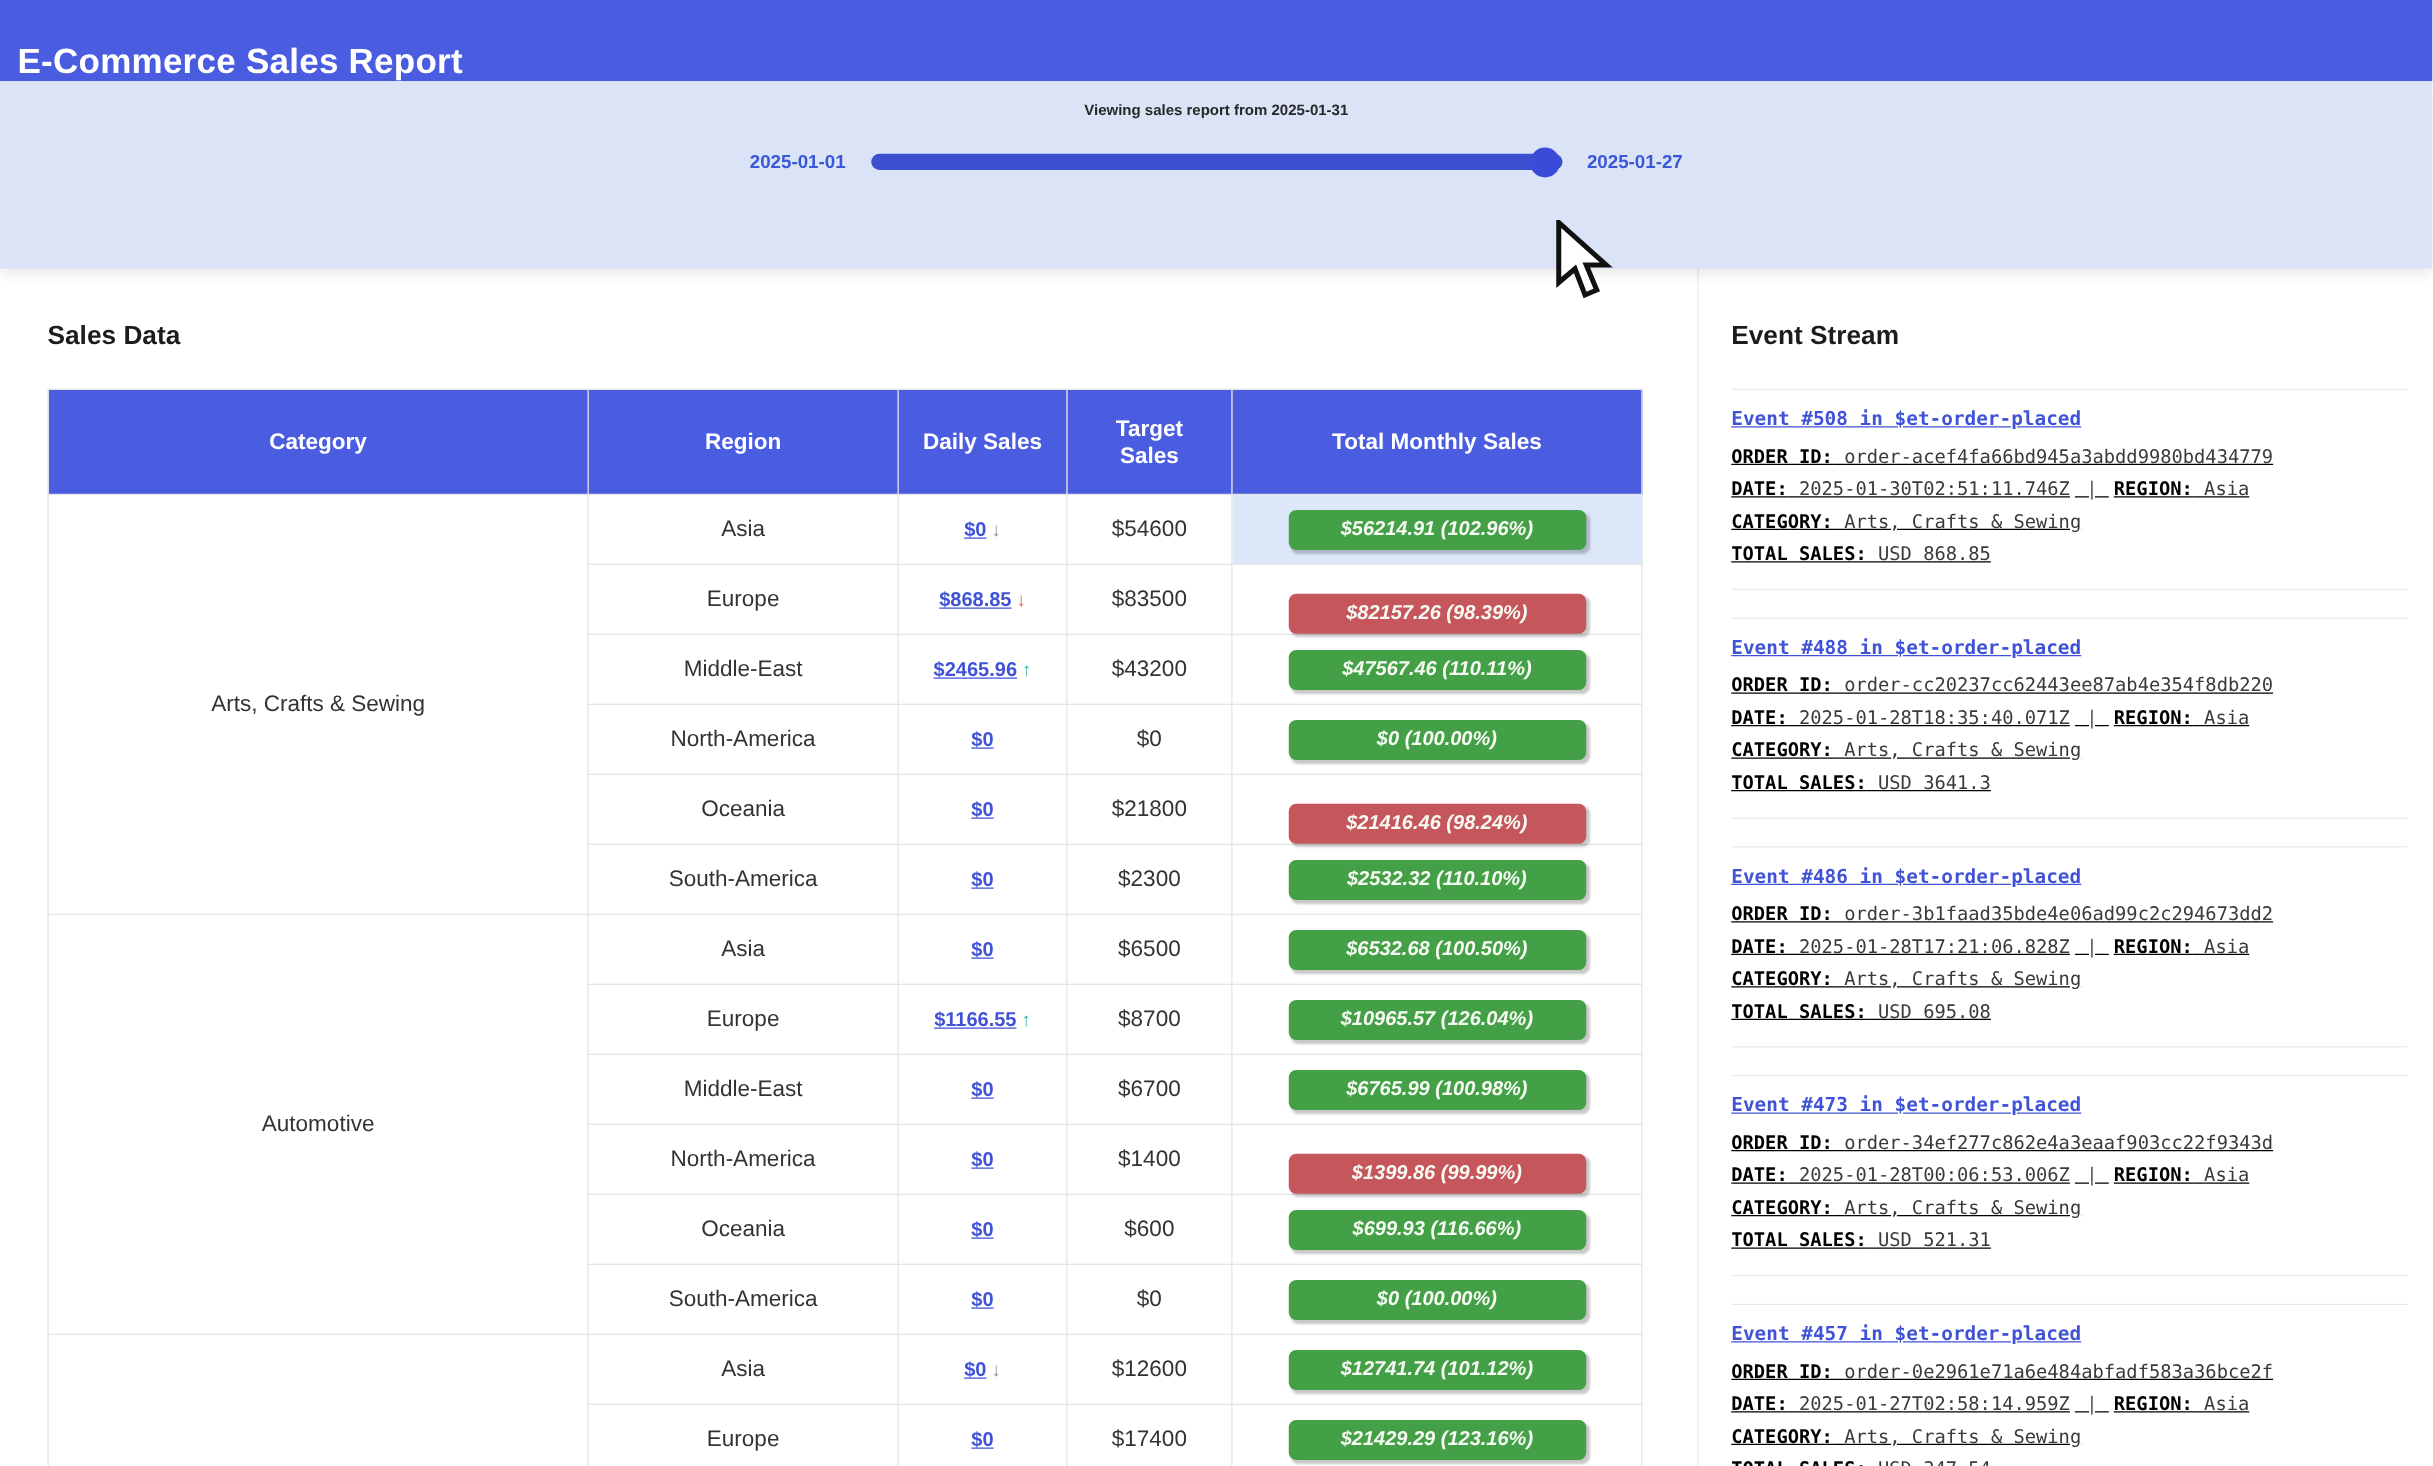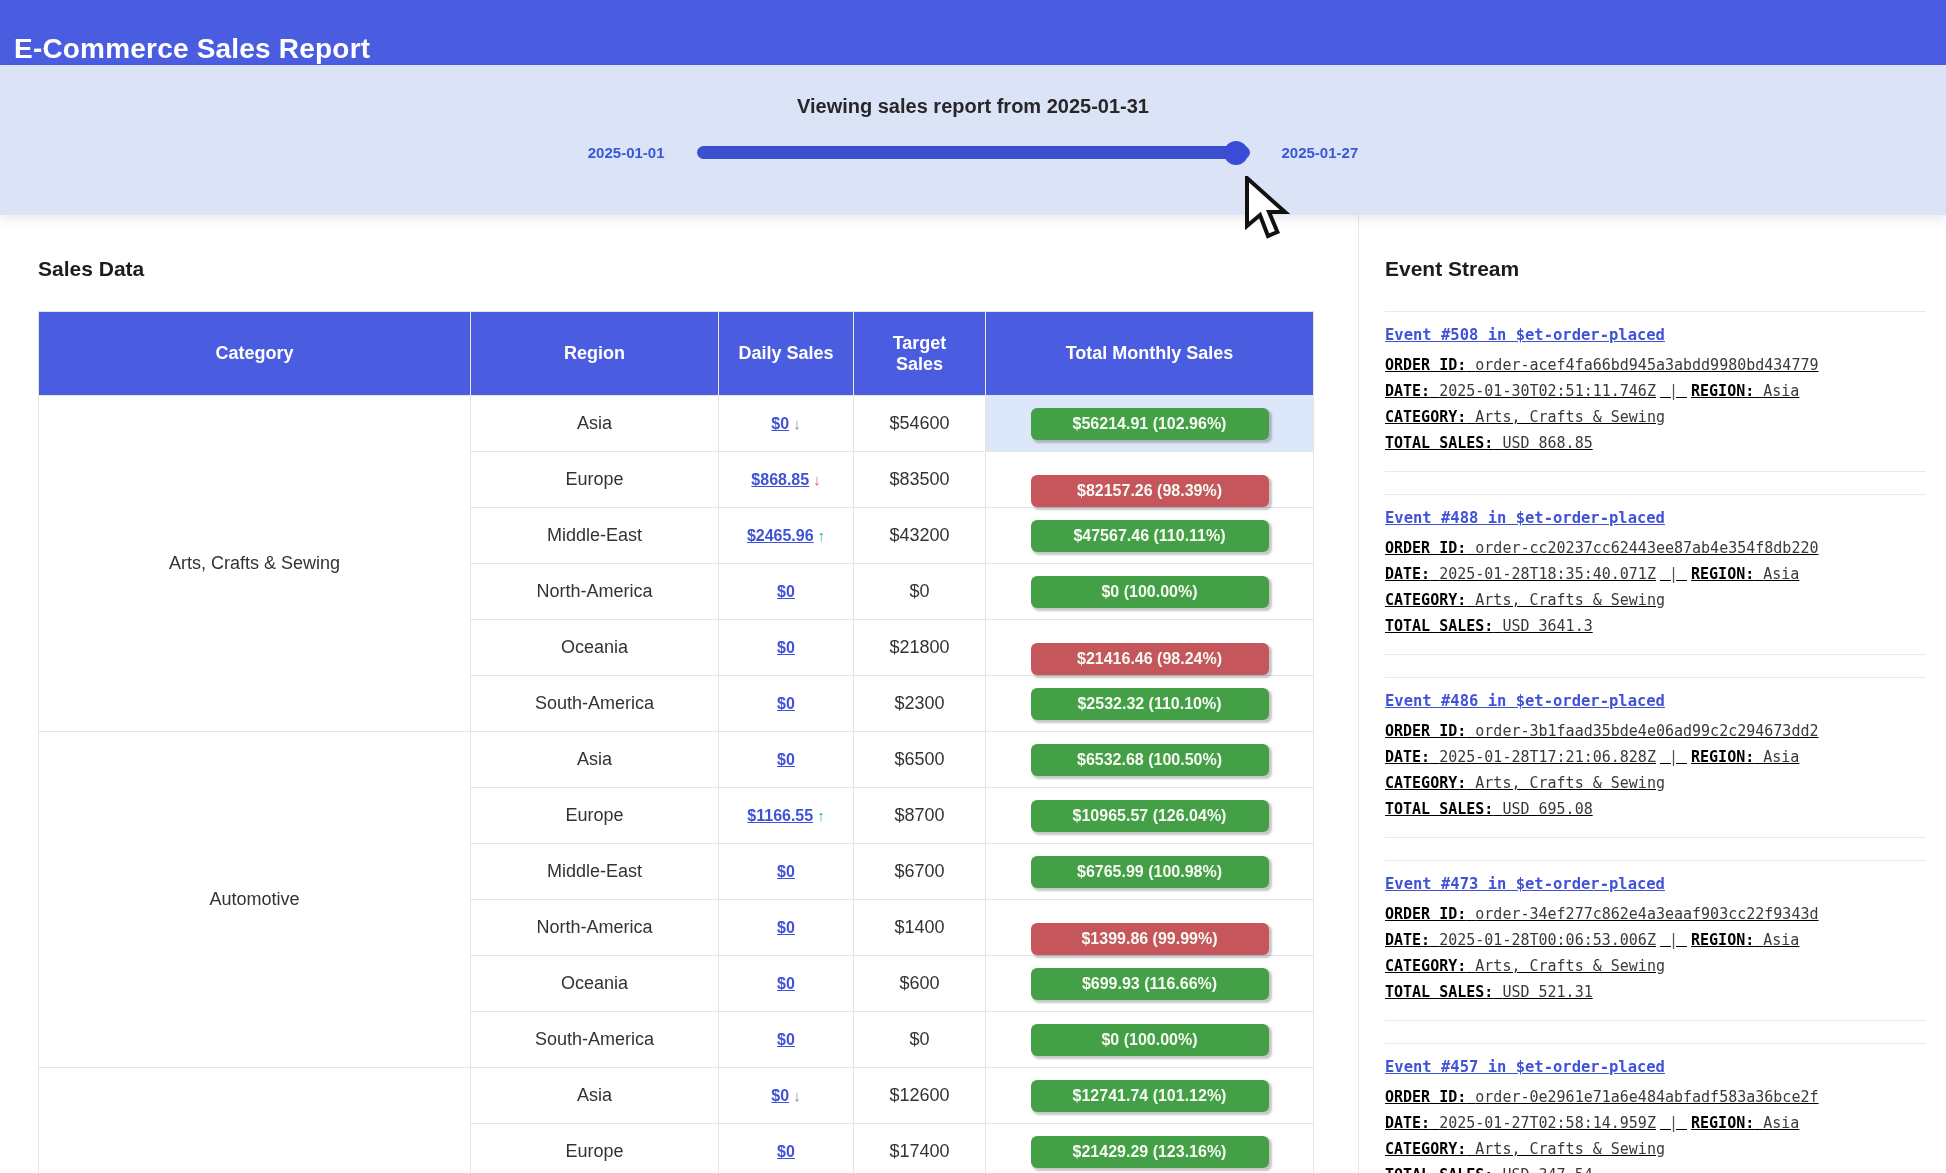--- a/index.html
+++ b/index.html
@@ -7,23 +7,23 @@
     font-family: "Liberation Sans", sans-serif; }
 
   
   .appbar { height: 65px; background: var(--primary); display: flex; align-items: flex-end;
     padding-left: 14px; }
   .appbar h1 { color: #fff; font-size: 28px; font-weight: bold; letter-spacing: .2px; }
 
   
   .band { height: 150px; background: var(--band); box-shadow: 0 5px 9px rgba(0,0,0,.08);
     position: relative; }
-  .band-caption { text-align: center; padding-top: 30px; font-size: 20px; font-weight: bold;
+  .band-caption { text-align: center; padding-top: 16px; font-size: 12px; font-weight: bold;
     color: #272727; }
-  .slider-row { display: flex; align-items: center; justify-content: center; gap: 32px;
+  .slider-row { display: flex; align-items: center; justify-content: center; gap: 20px;
     margin-top: 26px; }
   .date-label { color: var(--datelabel); font-weight: bold; font-size: 15px; }
   .track { position: relative; width: 553px; height: 13px; border-radius: 7px;
     background: var(--track); }
   .thumb { position: absolute; top: 50%; left: calc(97.5% - 12px); width: 24px; height: 24px;
     margin-top: -12px; border-radius: 50%; background: var(--thumb); }
 
   .cursor { position: absolute; left: 1243px; top: 176px; width: 48px; height: 66px; z-index: 50; }
 
   
@@ -43,21 +43,21 @@
   col.c-targ  { width: 132px; }
   col.c-total { width: 328px; }
   table.sales tbody tr { height: 56px; }
   table.sales tbody td { font-size: 18px; color: #333; background: #fff; }
   td.cat-cell { color: #3c3c3c; }
   td.total-cell.hl { background: var(--hl); }
   a.daily-link { color: var(--link); font-weight: 600; font-size: 16px;
     text-decoration: underline; }
   .trend { font-size: 15px; margin-left: 4px; font-weight: bold; }
   .badge { display: inline-block; min-width: 238px; padding: 7px 12px; border-radius: 6px;
-    color: #f7faf2; font-size: 16px; font-weight: 600; box-shadow: 2.5px 2.5px 2px rgba(0,0,0,.22); }
+    color: #f7faf2; font-size: 16px; font-weight: 600; box-shadow: 2.5px 2.5px 2px rgba(0,0,0,.22); font-style: italic; }
   .badge.green { background: var(--green); }
   .badge.red   { background: var(--red); margin-top: 23px; }
 
   
   .events { margin-top: 30px; font-family: "DejaVu Sans Mono", monospace; }
   .event { border-top: 1px solid #e9e9e9; border-bottom: 1px solid #e9e9e9;
     padding: 13px 0 15px 0; margin-bottom: 22px; text-decoration: underline; }
   .event-title { display: inline-block; color: var(--link); font-weight: bold; font-size: 15.5px;
     text-decoration: underline; margin-bottom: 8px; font-family: "DejaVu Sans Mono", monospace; }
   .ev-line { font-size: 15px; line-height: 26px; color: #3a3a3a; white-space: nowrap; }

